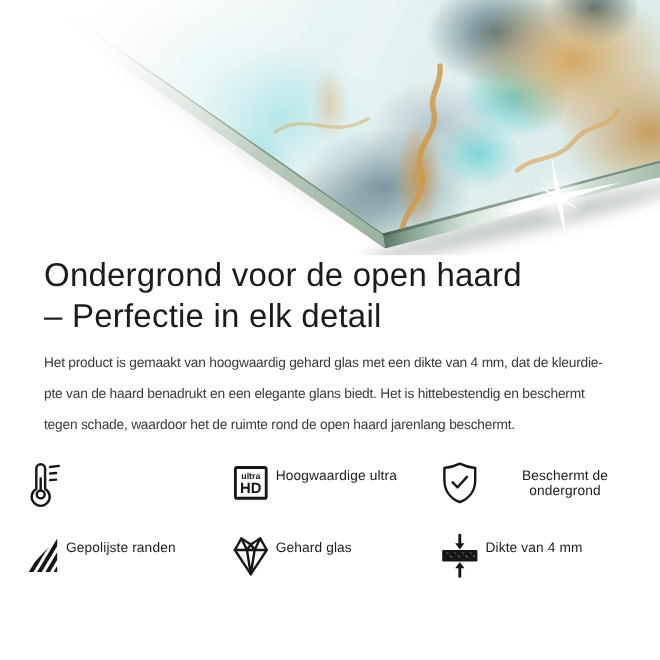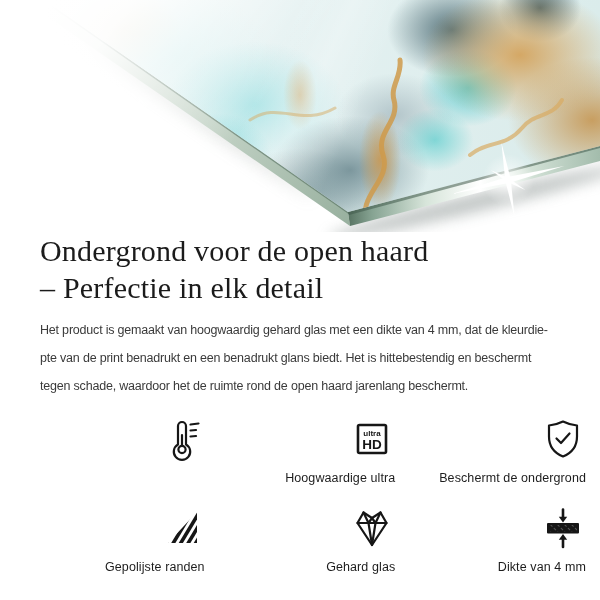--- a/index.html
+++ b/index.html
@@ -43,27 +43,27 @@
       radial-gradient(130px 90px at 175px 55px, rgba(215,240,240,.95), rgba(215,240,240,0) 75%),
       radial-gradient(80px 55px at 125px 30px, rgba(235,214,186,.8), rgba(235,214,186,0) 70%),
       radial-gradient(60px 45px at 95px 80px, rgba(228,200,170,.6), rgba(228,200,170,0) 70%),
       linear-gradient(105deg,#f3f8f7 0%,#e4f1f1 45%,#d9ebea 100%);}
   .veins{position:absolute;inset:0;}
   .white-fade{inset:0;width:100%;height:100%;pointer-events:none;
     background:linear-gradient(128deg,#ffffff 7%,rgba(255,255,255,.92) 17%,rgba(255,255,255,0) 44%);}
   .sparkle{left:438px;top:110px;}
   
   .content{padding:0 40px;}
-  h1{margin:0;font-family:Liberation Serif, serif;font-weight:400;
+  h1{margin:0;font-family:Liberation Sans, sans-serif;font-weight:400;
      font-size:30px;line-height:37px;letter-spacing:.2px;color:#1b1b1b;}
   .desc{margin:10px 0 16px;font-size:12.5px;letter-spacing:-.2px;line-height:28px;color:#3a3a3a;}
   .desc span{display:block;white-space:nowrap;}
   
   .features{display:grid;grid-template-columns:repeat(3,1fr);row-gap:20px;margin:10px -26px 0;}
-  .feature{display:flex;flex-direction:column;align-items:flex-end;}
+  .feature{display:flex;flex-direction:row;align-items:flex-start;}
   .feature .icn{height:46px;display:flex;align-items:center;justify-content:center;}
   .feature .lbl{margin-top:9px;font-size:12.5px;letter-spacing:.1px;color:#1d1d1d;text-align:center;}
   .icn svg{stroke:#161616;fill:none;stroke-width:2.2;stroke-linecap:round;stroke-linejoin:round;}
   .icn text{stroke:none;fill:#161616;font-family:"Liberation Sans",sans-serif;}
 </style>
 </head>
 <body>
 
 <div class="page">
 
@@ -102,21 +102,21 @@
         </g>
         <circle r="4" fill="#ffffff"></circle>
       </g>
     </svg>
   </div>
 
   <div class="content">
     <h1><span>Ondergrond voor de open haard</span><br><span>– Perfectie in elk detail</span></h1>
     <p class="desc">
       <span>Het product is gemaakt van hoogwaardig gehard glas met een dikte van 4 mm, dat de kleurdie-</span>
-      <span>pte van de print benadrukt en een benadrukt glans biedt. Het is hittebestendig en beschermt</span>
+      <span>pte van de haard benadrukt en een elegante glans biedt. Het is hittebestendig en beschermt</span>
       <span>tegen schade, waardoor het de ruimte rond de open haard jarenlang beschermt.</span>
     </p>
 
     <div class="features">
 
       <div class="feature">
         <div class="icn">
           <svg width="46" height="46" viewBox="0 0 46 46">
             <path d="M19 28.5 L19 10 A4 4 0 0 1 27 10 L27 28.5 A8.2 8.2 0 1 1 19 28.5 Z"></path>
             <circle cx="23" cy="33.5" r="3.6"></circle>

